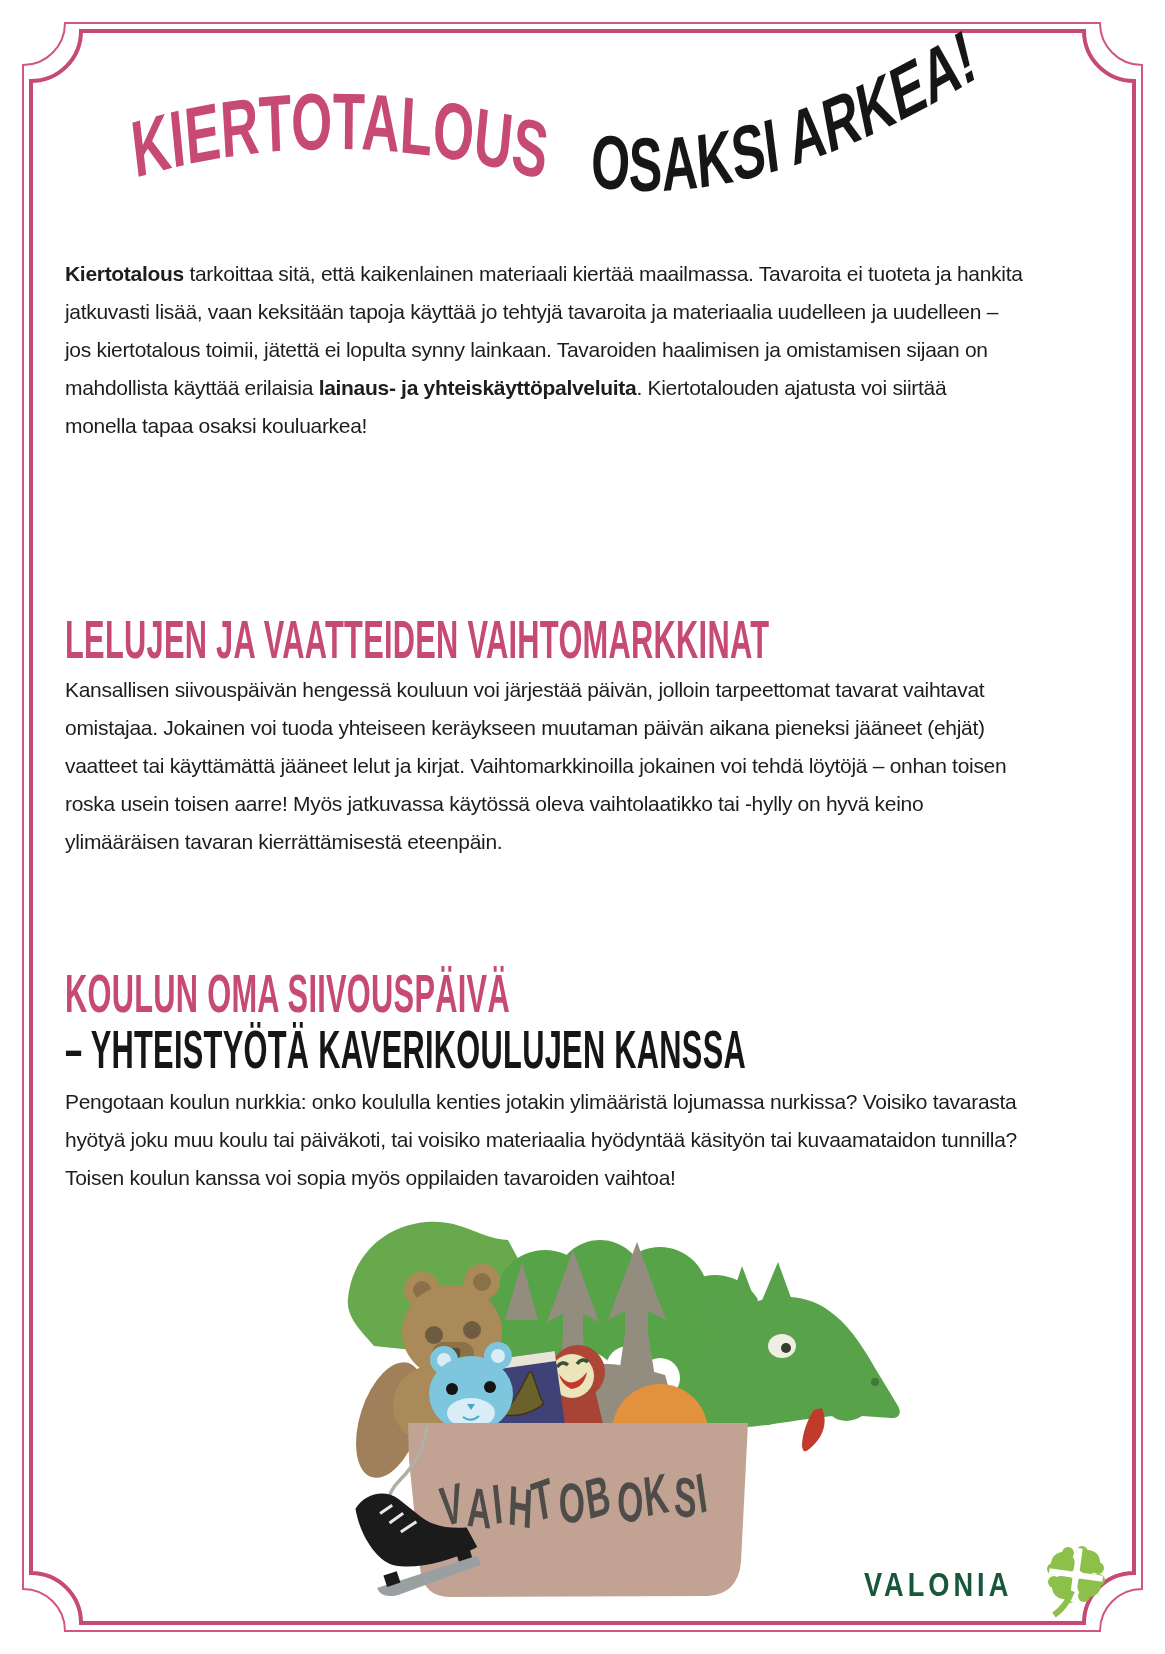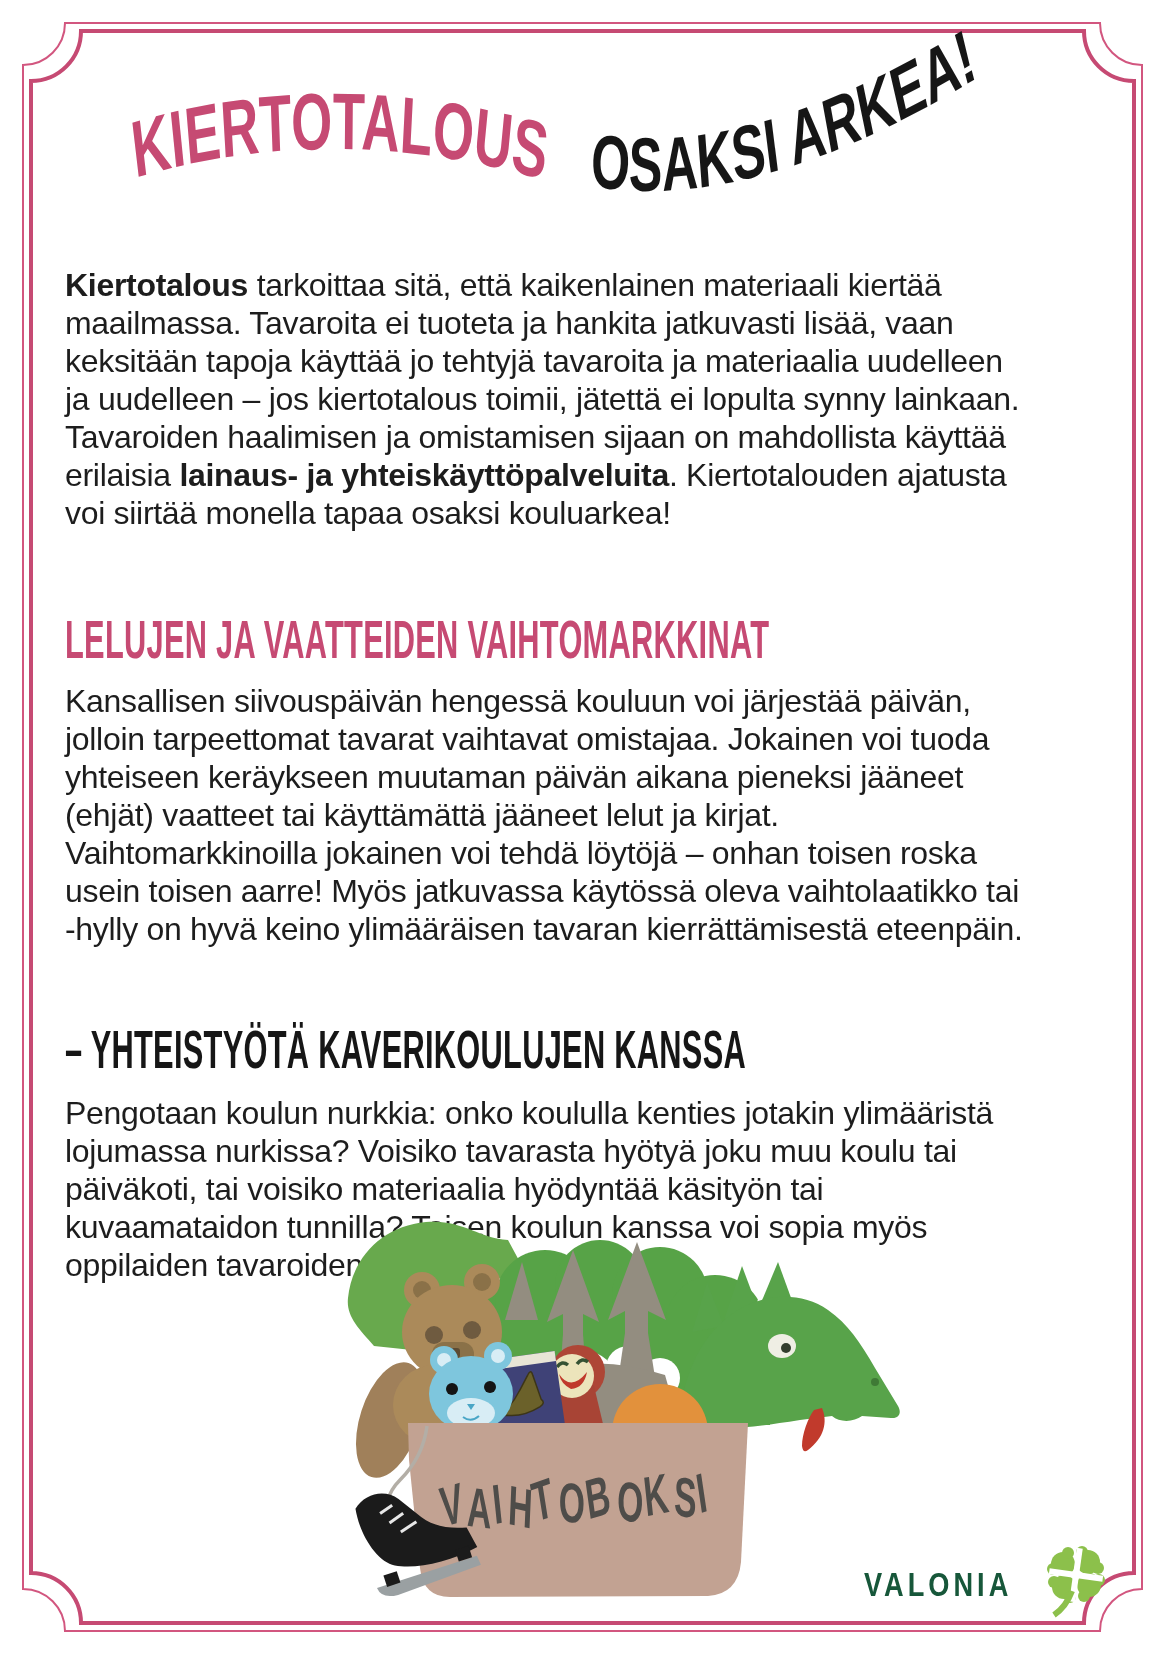--- a/index.html
+++ b/index.html
@@ -5,21 +5,21 @@
   html,body{margin:0;padding:0;background:#ffffff;}
   .page{
     position:relative;width:1165px;height:1654px;background:#fff;overflow:hidden;
     font-family:"Liberation Sans","DejaVu Sans",sans-serif;margin:0 auto;
   }
   .frame,.title-svg,.illu,.logo-svg{position:absolute;}
   .frame{left:0;top:0;}
   .title-svg{left:0;top:0;}
   .body-text{
     position:absolute;left:65px;width:958px;
-    font-size:32px;line-height:38px;letter-spacing:-0.3px;color:#1d1d1d;
+    font-size:21px;line-height:38px;letter-spacing:-0.3px;color:#1d1d1d;
   }
   .body-text b{font-weight:700;}
   .hd{position:absolute;left:65px;line-height:1;white-space:nowrap;}
   .cond{display:inline-block;transform:scaleX(0.57);transform-origin:0 50%;
         font-weight:700;font-size:54px;letter-spacing:0.5px;white-space:nowrap;}
   .hd-pink .cond{color:#c64a73;}
   .hd-black .cond{color:#161616;}
   .illu{left:330px;top:1170px;}
   .logo-svg{left:850px;top:1528px;}
 </style>
@@ -48,20 +48,23 @@
     </g>
   </svg>
 
   <p class="body-text" style="top:234px"><b>Kiertotalous</b><span> tarkoittaa sitä, että kaikenlainen materiaali kiertää maailmassa. Tavaroita ei tuoteta ja hankita jatkuvasti lisää, vaan keksitään tapoja käyttää jo tehtyjä tavaroita ja materiaalia uudelleen ja uudelleen – jos kiertotalous toimii, jätettä ei lopulta synny lainkaan. Tavaroiden haalimisen ja omistamisen sijaan on mahdollista käyttää erilaisia </span><b>lainaus- ja yhteiskäyttöpalveluita</b><span>. Kiertotalouden ajatusta voi siirtää monella tapaa osaksi kouluarkea!</span></p>
 
   <h2 class="hd hd-pink" style="top:592px">
     <span class="cond">LELUJEN JA VAATTEIDEN VAIHTOMARKKINAT</span>
   </h2>
   <p class="body-text" style="top:650px">Kansallisen siivouspäivän hengessä kouluun voi järjestää päivän, jolloin tarpeettomat tavarat vaihtavat omistajaa. Jokainen voi tuoda yhteiseen keräykseen muutaman päivän aikana pieneksi jääneet (ehjät) vaatteet tai käyttämättä jääneet lelut ja kirjat. Vaihtomarkkinoilla jokainen voi tehdä löytöjä – onhan toisen roska usein toisen aarre! Myös jatkuvassa käytössä oleva vaihtolaatikko tai -hylly on hyvä keino ylimääräisen tavaran kierrättämisestä eteenpäin.</p>
 
+  <h2 class="hd hd-pink" style="top:946px">
+    <span class="cond">KOULUN OMA SIIVOUSPÄIVÄ</span>
+  </h2>
   <h3 class="hd hd-black" style="top:1003px">
     <span class="cond">– YHTEISTYÖTÄ KAVERIKOULUJEN KANSSA</span>
   </h3>
   <p class="body-text" style="top:1062px">Pengotaan koulun nurkkia: onko koululla kenties jotakin ylimääristä lojumassa nurkissa? Voisiko tavarasta hyötyä joku muu koulu tai päiväkoti, tai voisiko materiaalia hyödyntää käsityön tai kuvaamataidon tunnilla? Toisen koulun kanssa voi sopia myös oppilaiden tavaroiden vaihtoa!</p>
 
   <svg class="illu" width="600" height="460" viewBox="0 0 600 460">
 
     <path fill="#68a94d" d="M 18,128 C 22,88 52,56 96,52 C 132,49 148,68 178,70 L 192,96 C 158,122 124,110 106,138 C 92,160 86,172 82,180 L 44,176 C 28,158 16,146 18,128 Z"></path>
 
     <g fill="#57a347">

